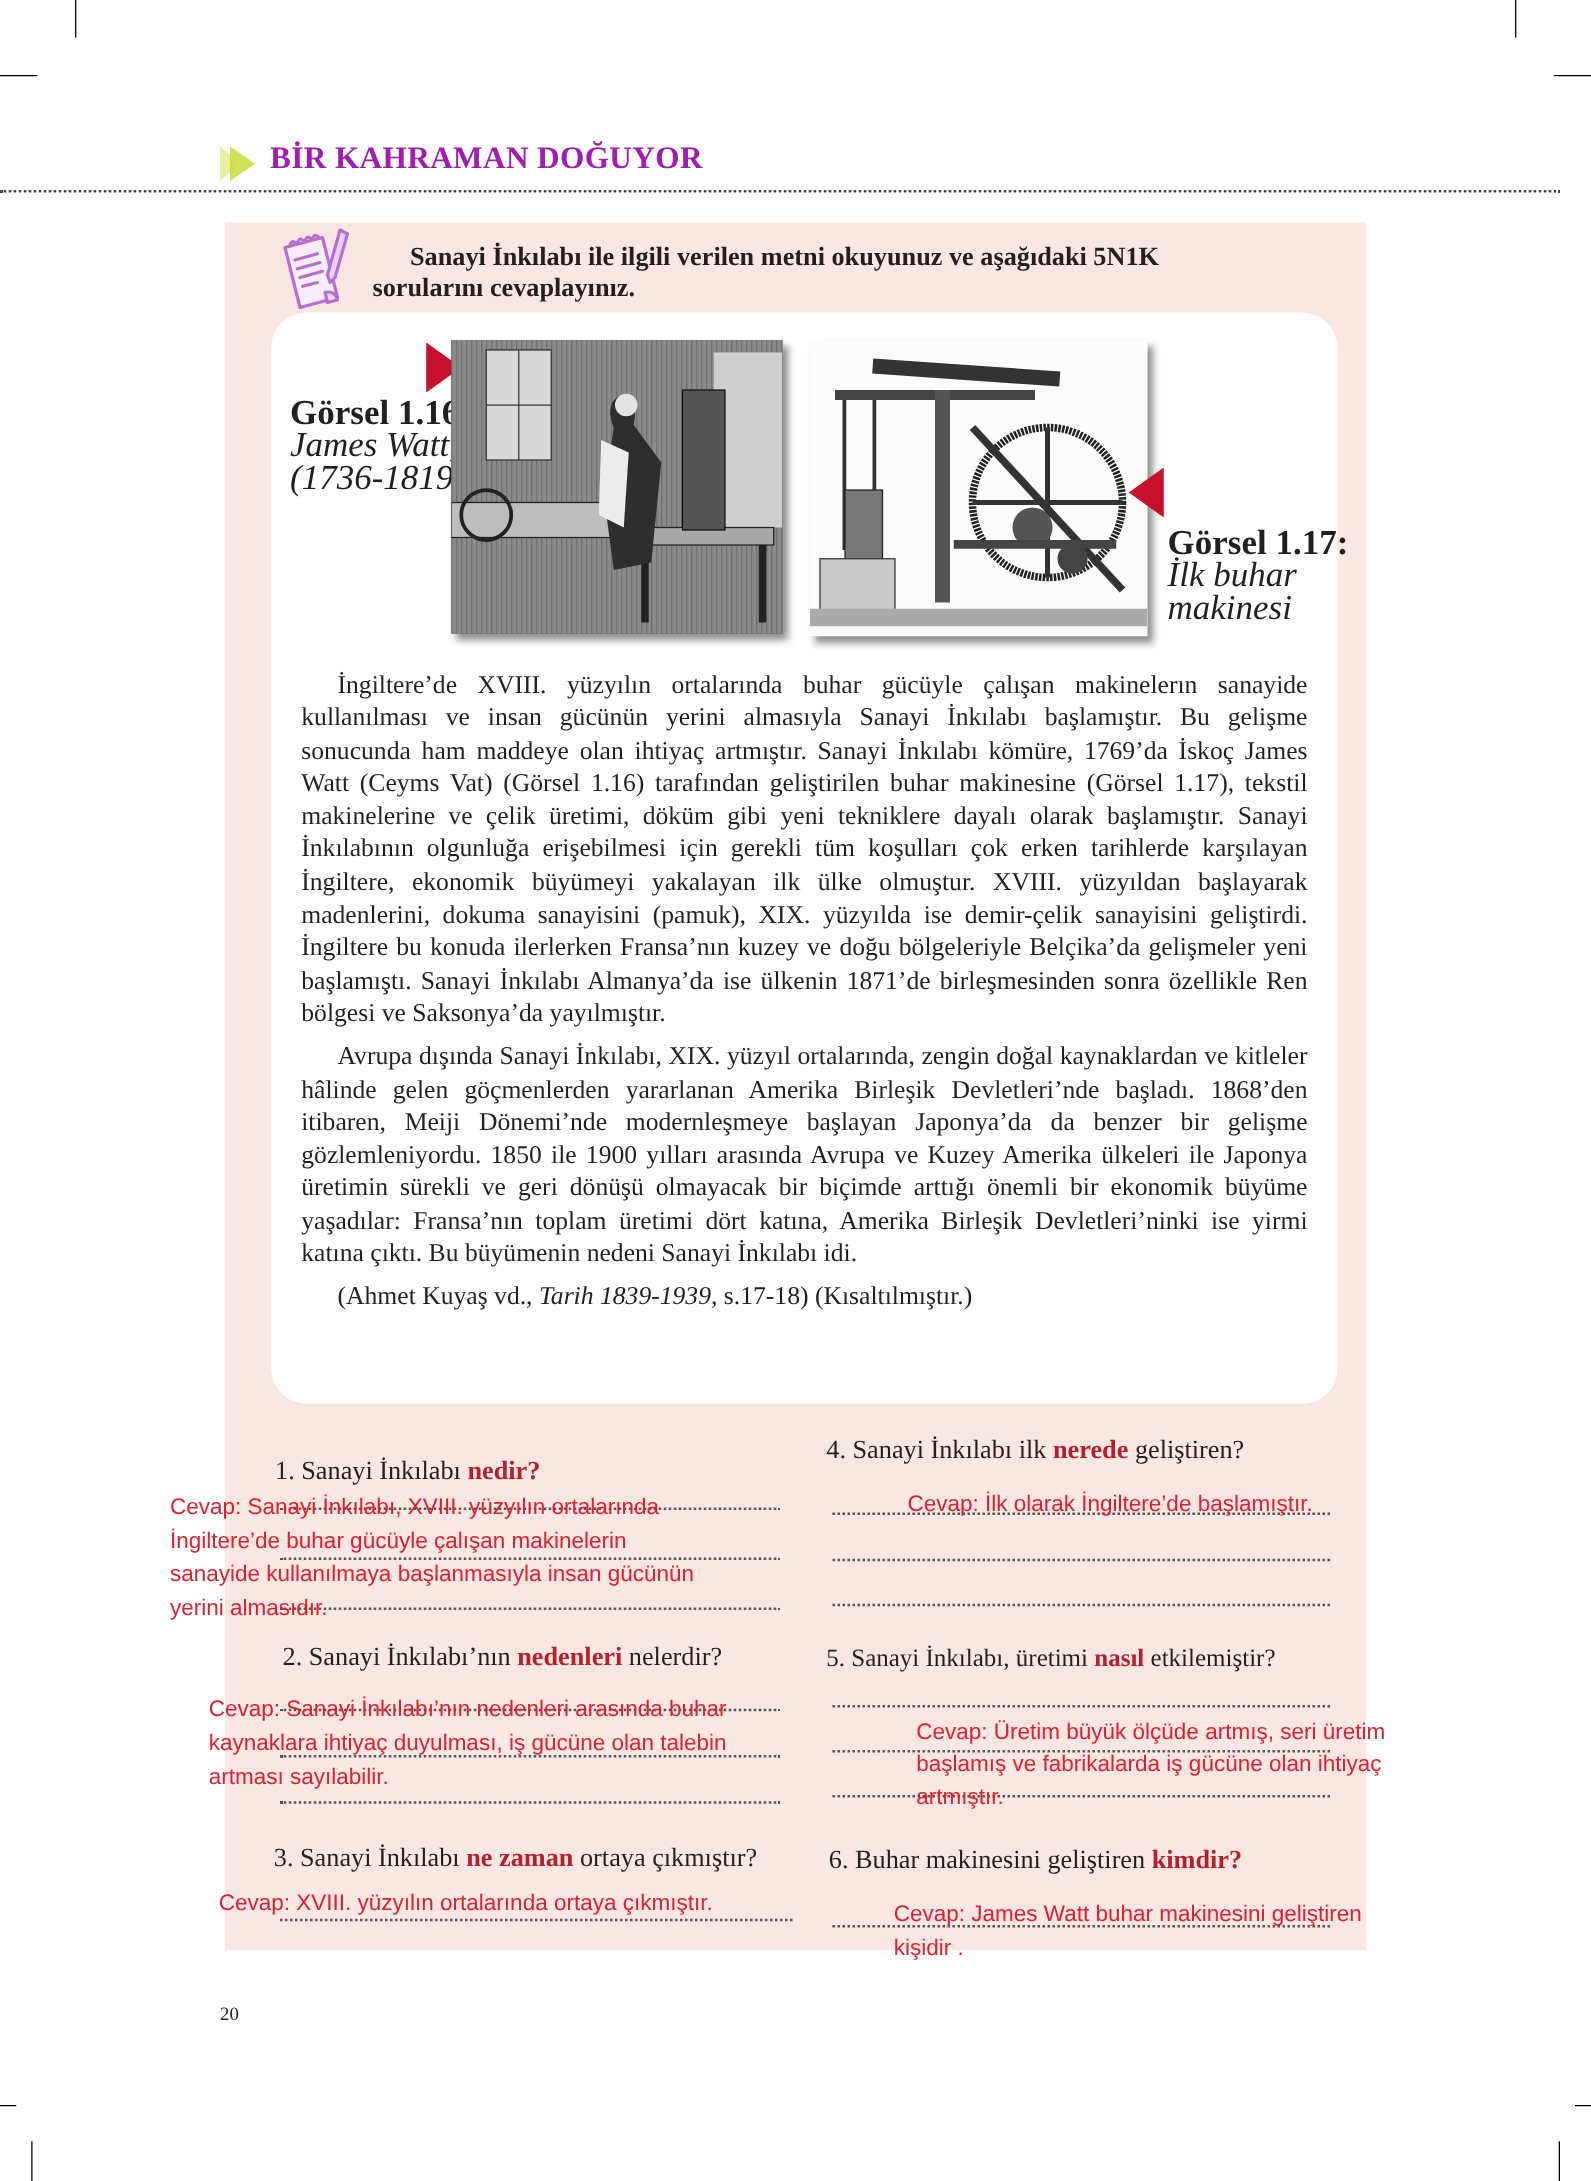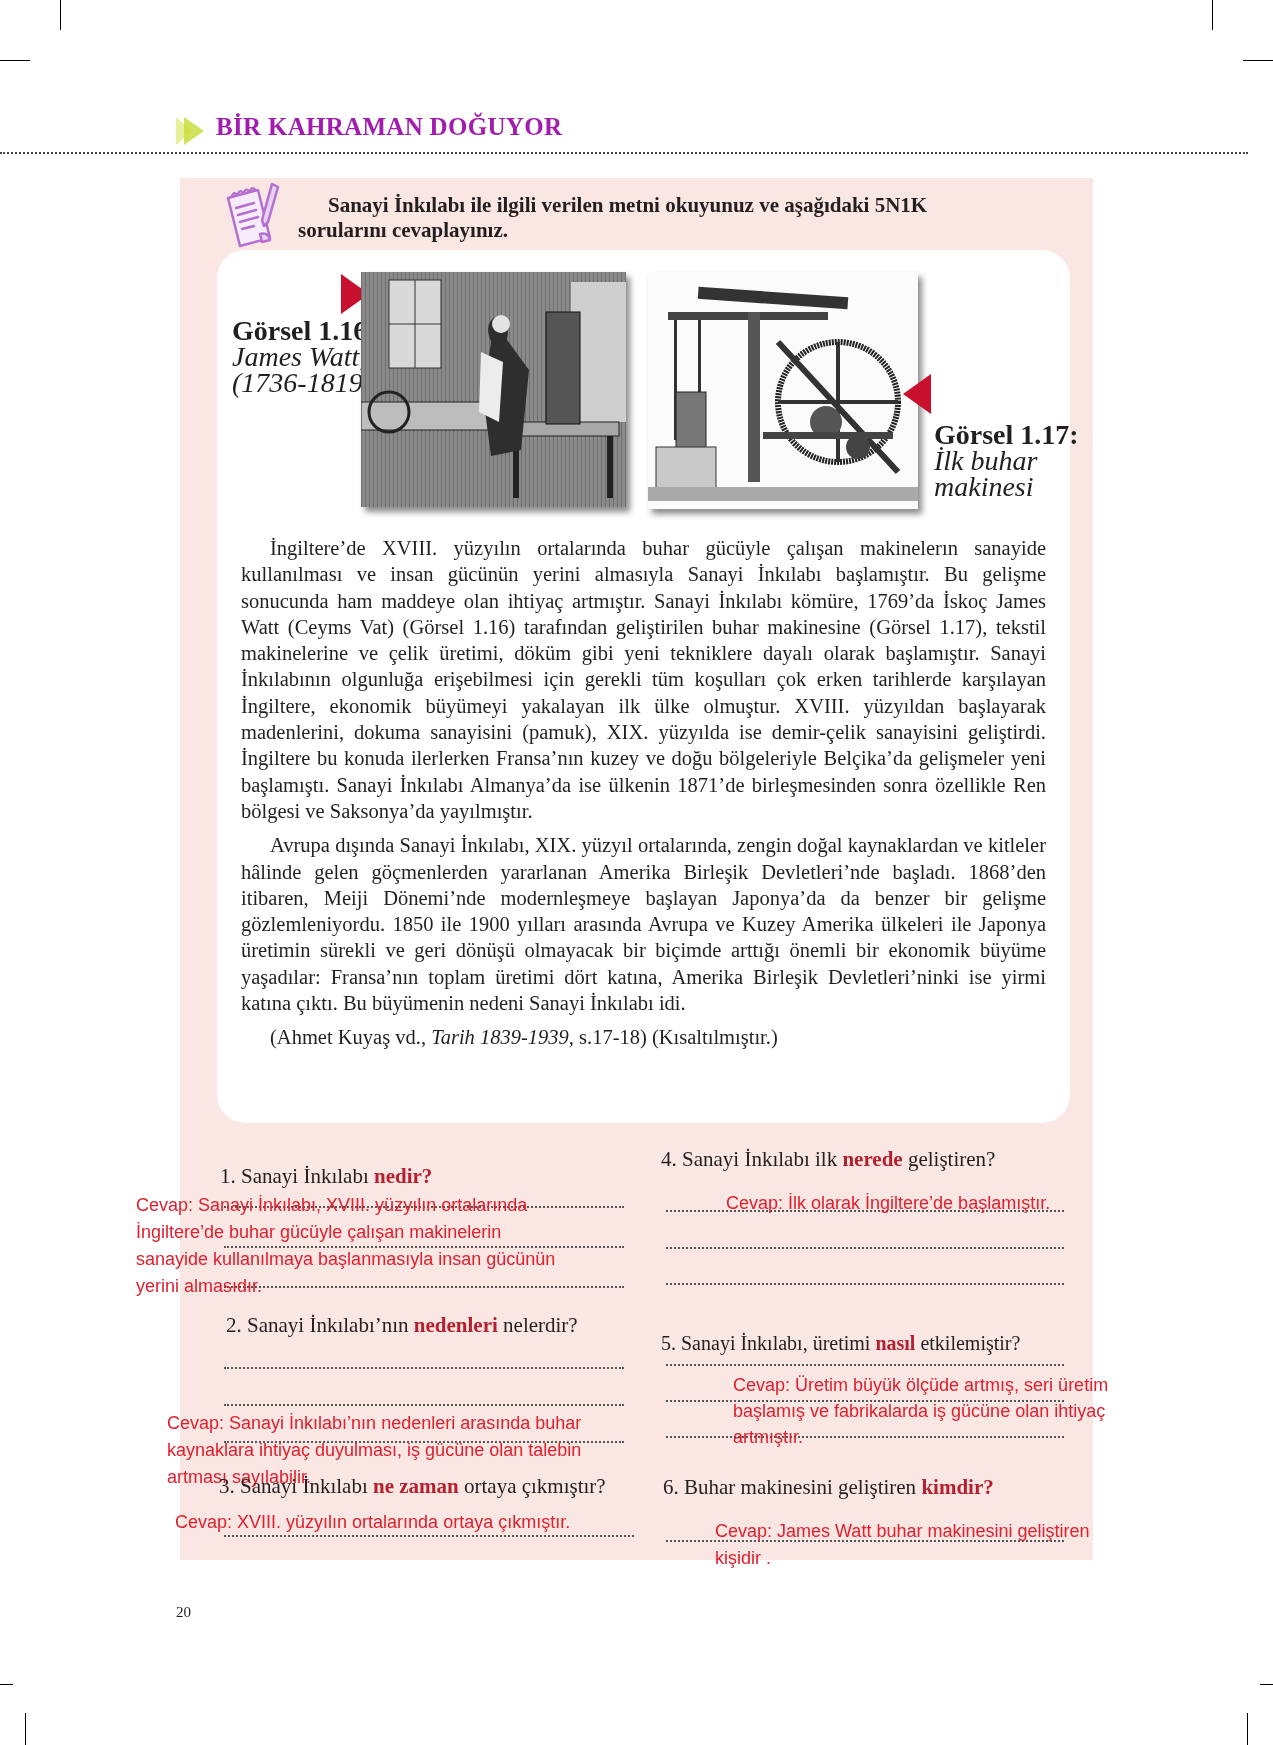--- a/index.html
+++ b/index.html
@@ -170,21 +170,21 @@
   <div>yerini almasıdır.</div>
 </div>
 
 <div class="q" style="left:226px;top:1312px;">
   <span>2.</span>
   <span>Sanayi İnkılabı’nın </span><span class="kw">nedenleri</span><span> nelerdir?</span>
 </div>
 <div class="dotline" style="left:224px;top:1367px;width:400px;"></div>
 <div class="dotline" style="left:224px;top:1404px;width:400px;"></div>
 <div class="dotline" style="left:224px;top:1441px;width:400px;"></div>
-<div class="ans" style="left:131px;top:1410px;width:540px;">
+<div class="ans" style="left:131px;top:1354px;width:540px;">
   <div>Cevap: Sanayi İnkılabı’nın nedenleri arasında buhar</div>
   <div>kaynaklara ihtiyaç duyulması, iş gücüne olan talebin</div>
   <div>artması sayılabilir.</div>
 </div>
 
 <div class="q" style="left:219px;top:1473px;">
   <span>3.</span>
   <span>Sanayi İnkılabı </span><span class="kw">ne zaman</span><span> ortaya çıkmıştır?</span>
 </div>
 <div class="dotline" style="left:224px;top:1535px;width:410px;"></div>
@@ -196,21 +196,21 @@
   <span>4.</span>
   <span>Sanayi İnkılabı ilk </span><span class="kw">nerede</span><span> geliştiren?</span>
 </div>
 <div class="dotline" style="left:666px;top:1210px;width:398px;"></div>
 <div class="dotline" style="left:666px;top:1247px;width:398px;"></div>
 <div class="dotline" style="left:666px;top:1283px;width:398px;"></div>
 <div class="ans" style="left:690px;top:1190px;width:440px;">
   <div>Cevap: İlk olarak İngiltere’de başlamıştır.</div>
 </div>
 
-<div class="q" style="left:661px;top:1314px;font-size:20px;margin-top:16px;">
+<div class="q" style="left:661px;top:1314px;font-size:20px;">
   <span>5.</span>
   <span>Sanayi İnkılabı, üretimi </span><span class="kw">nasıl</span><span> etkilemiştir?</span>
 </div>
 <div class="dotline" style="left:666px;top:1364px;width:398px;"></div>
 <div class="dotline" style="left:666px;top:1400px;width:398px;"></div>
 <div class="dotline" style="left:666px;top:1436px;width:398px;"></div>
 <div class="ans" style="left:697px;top:1372px;width:470px;line-height:26px;">
   <div>Cevap: Üretim büyük ölçüde artmış, seri üretim</div>
   <div>başlamış ve fabrikalarda iş gücüne olan ihtiyaç</div>
   <div>artmıştır.</div>

